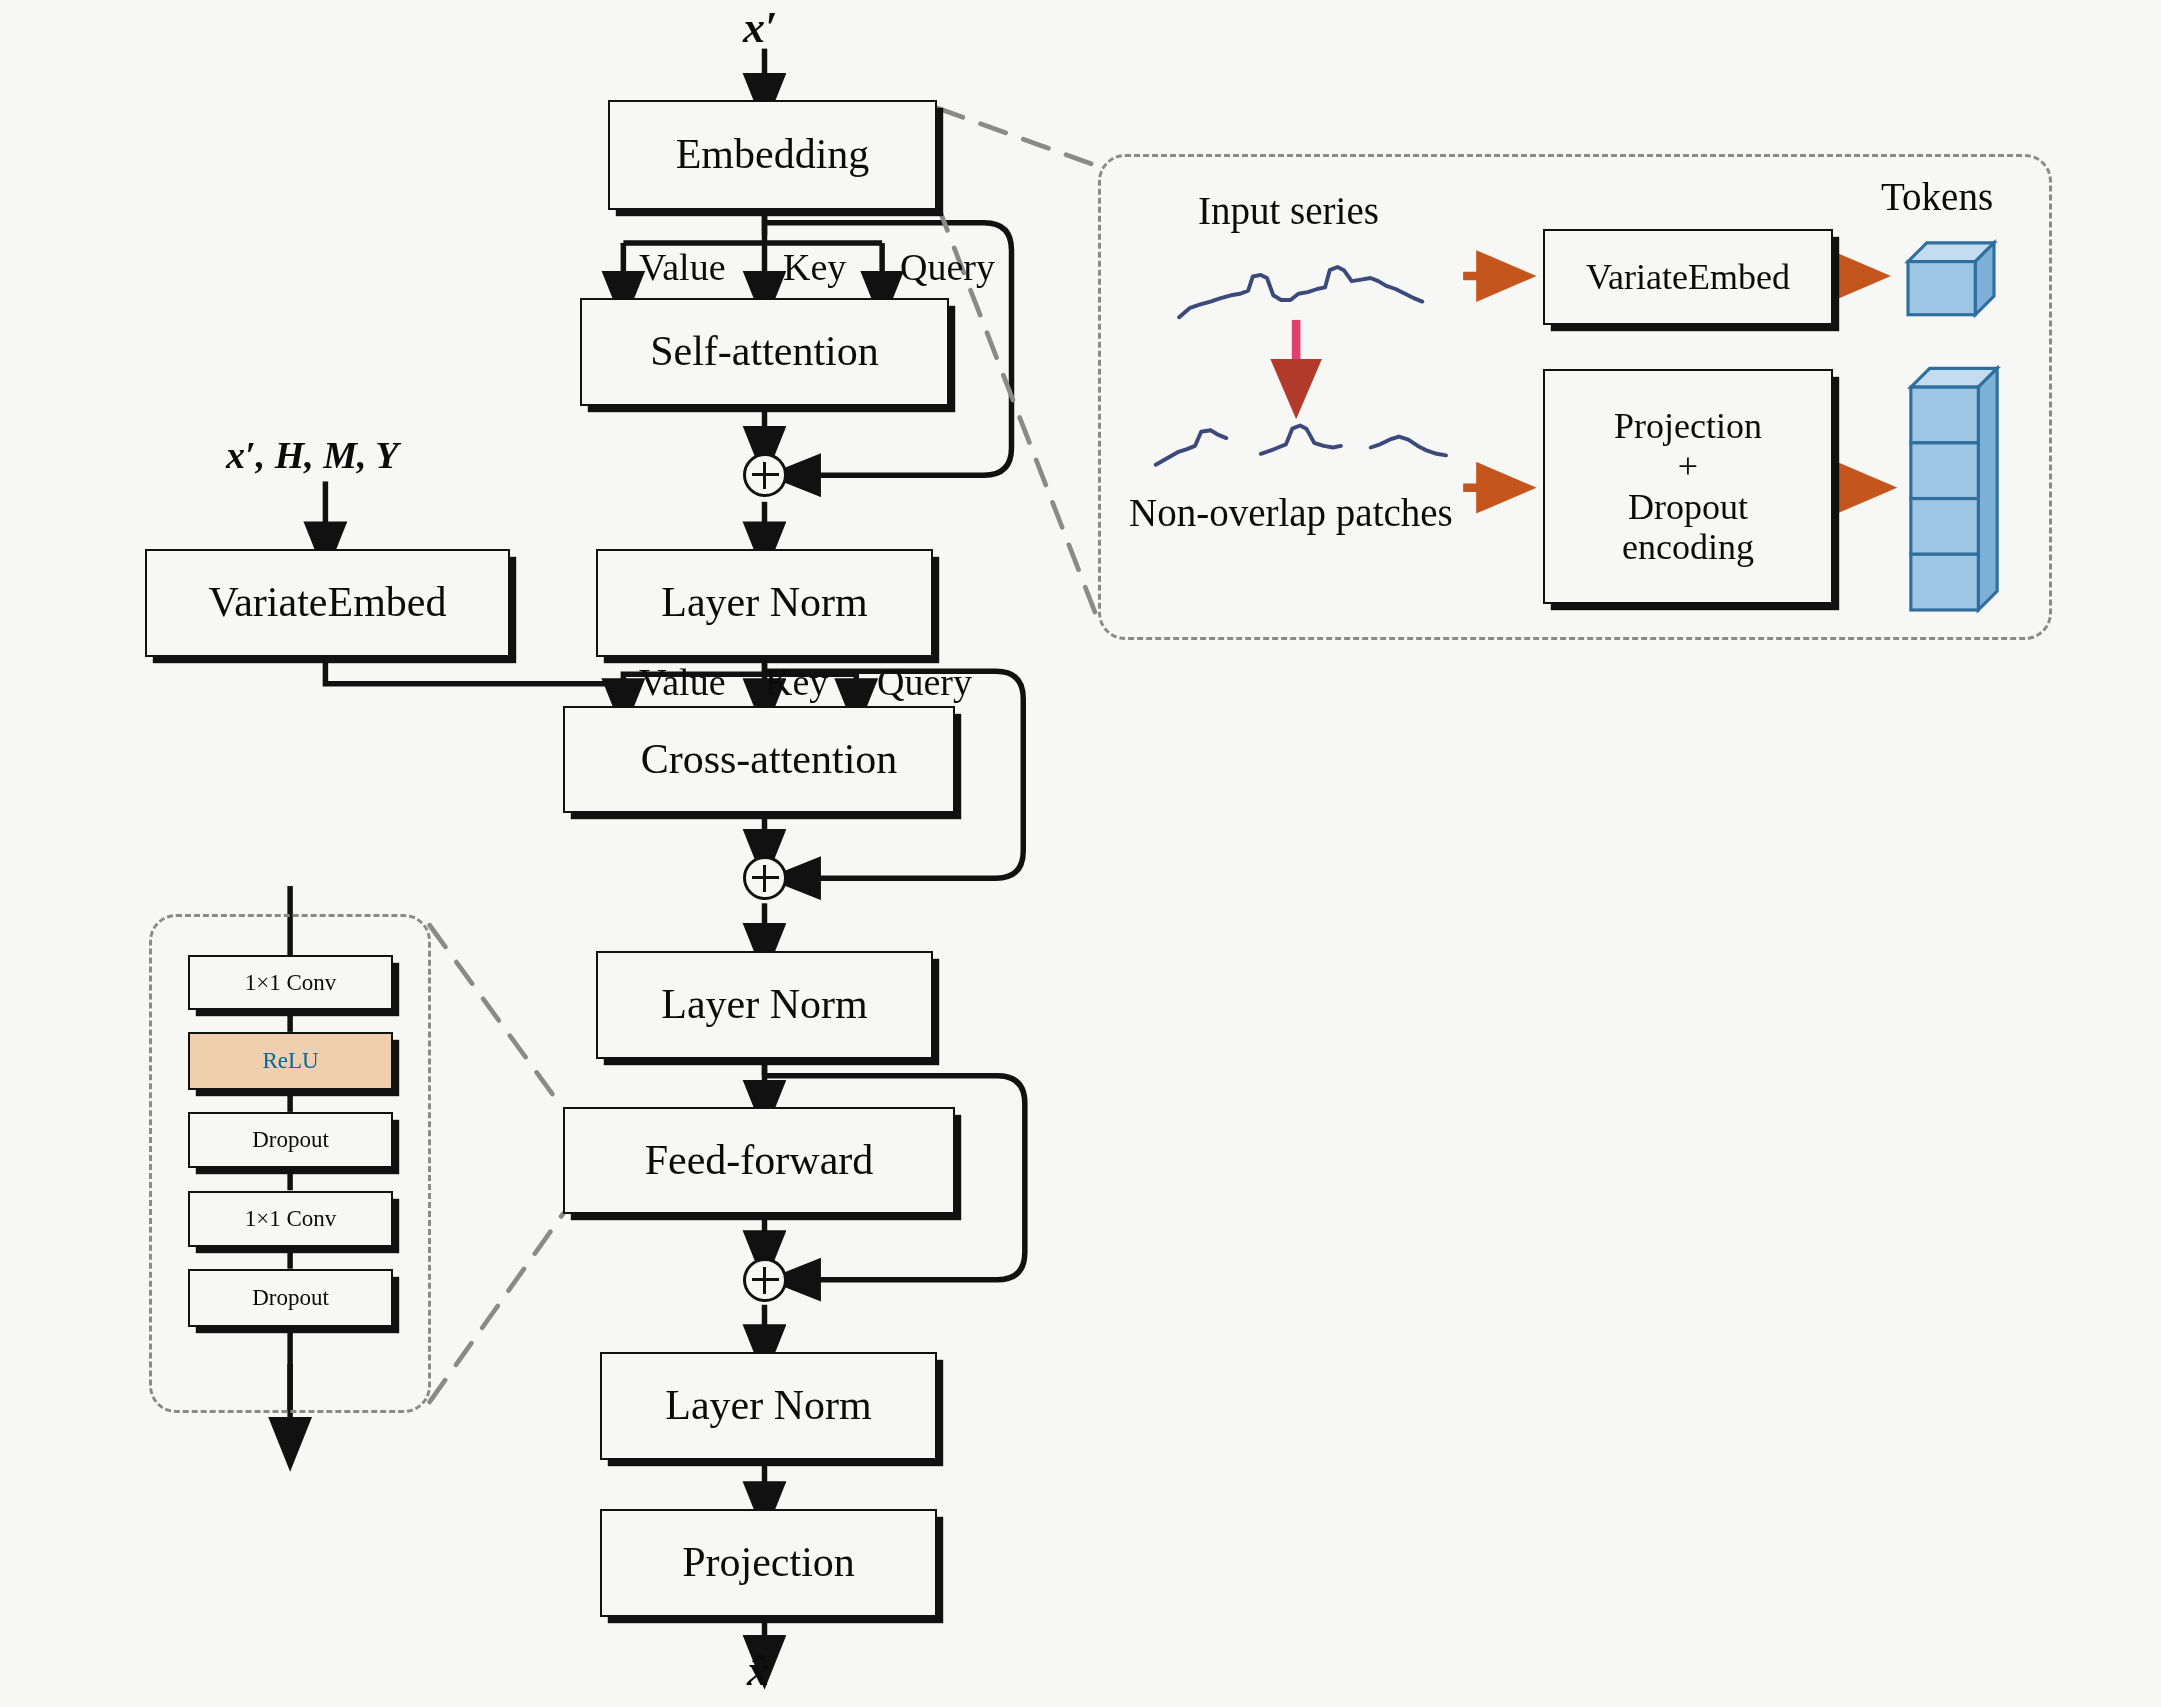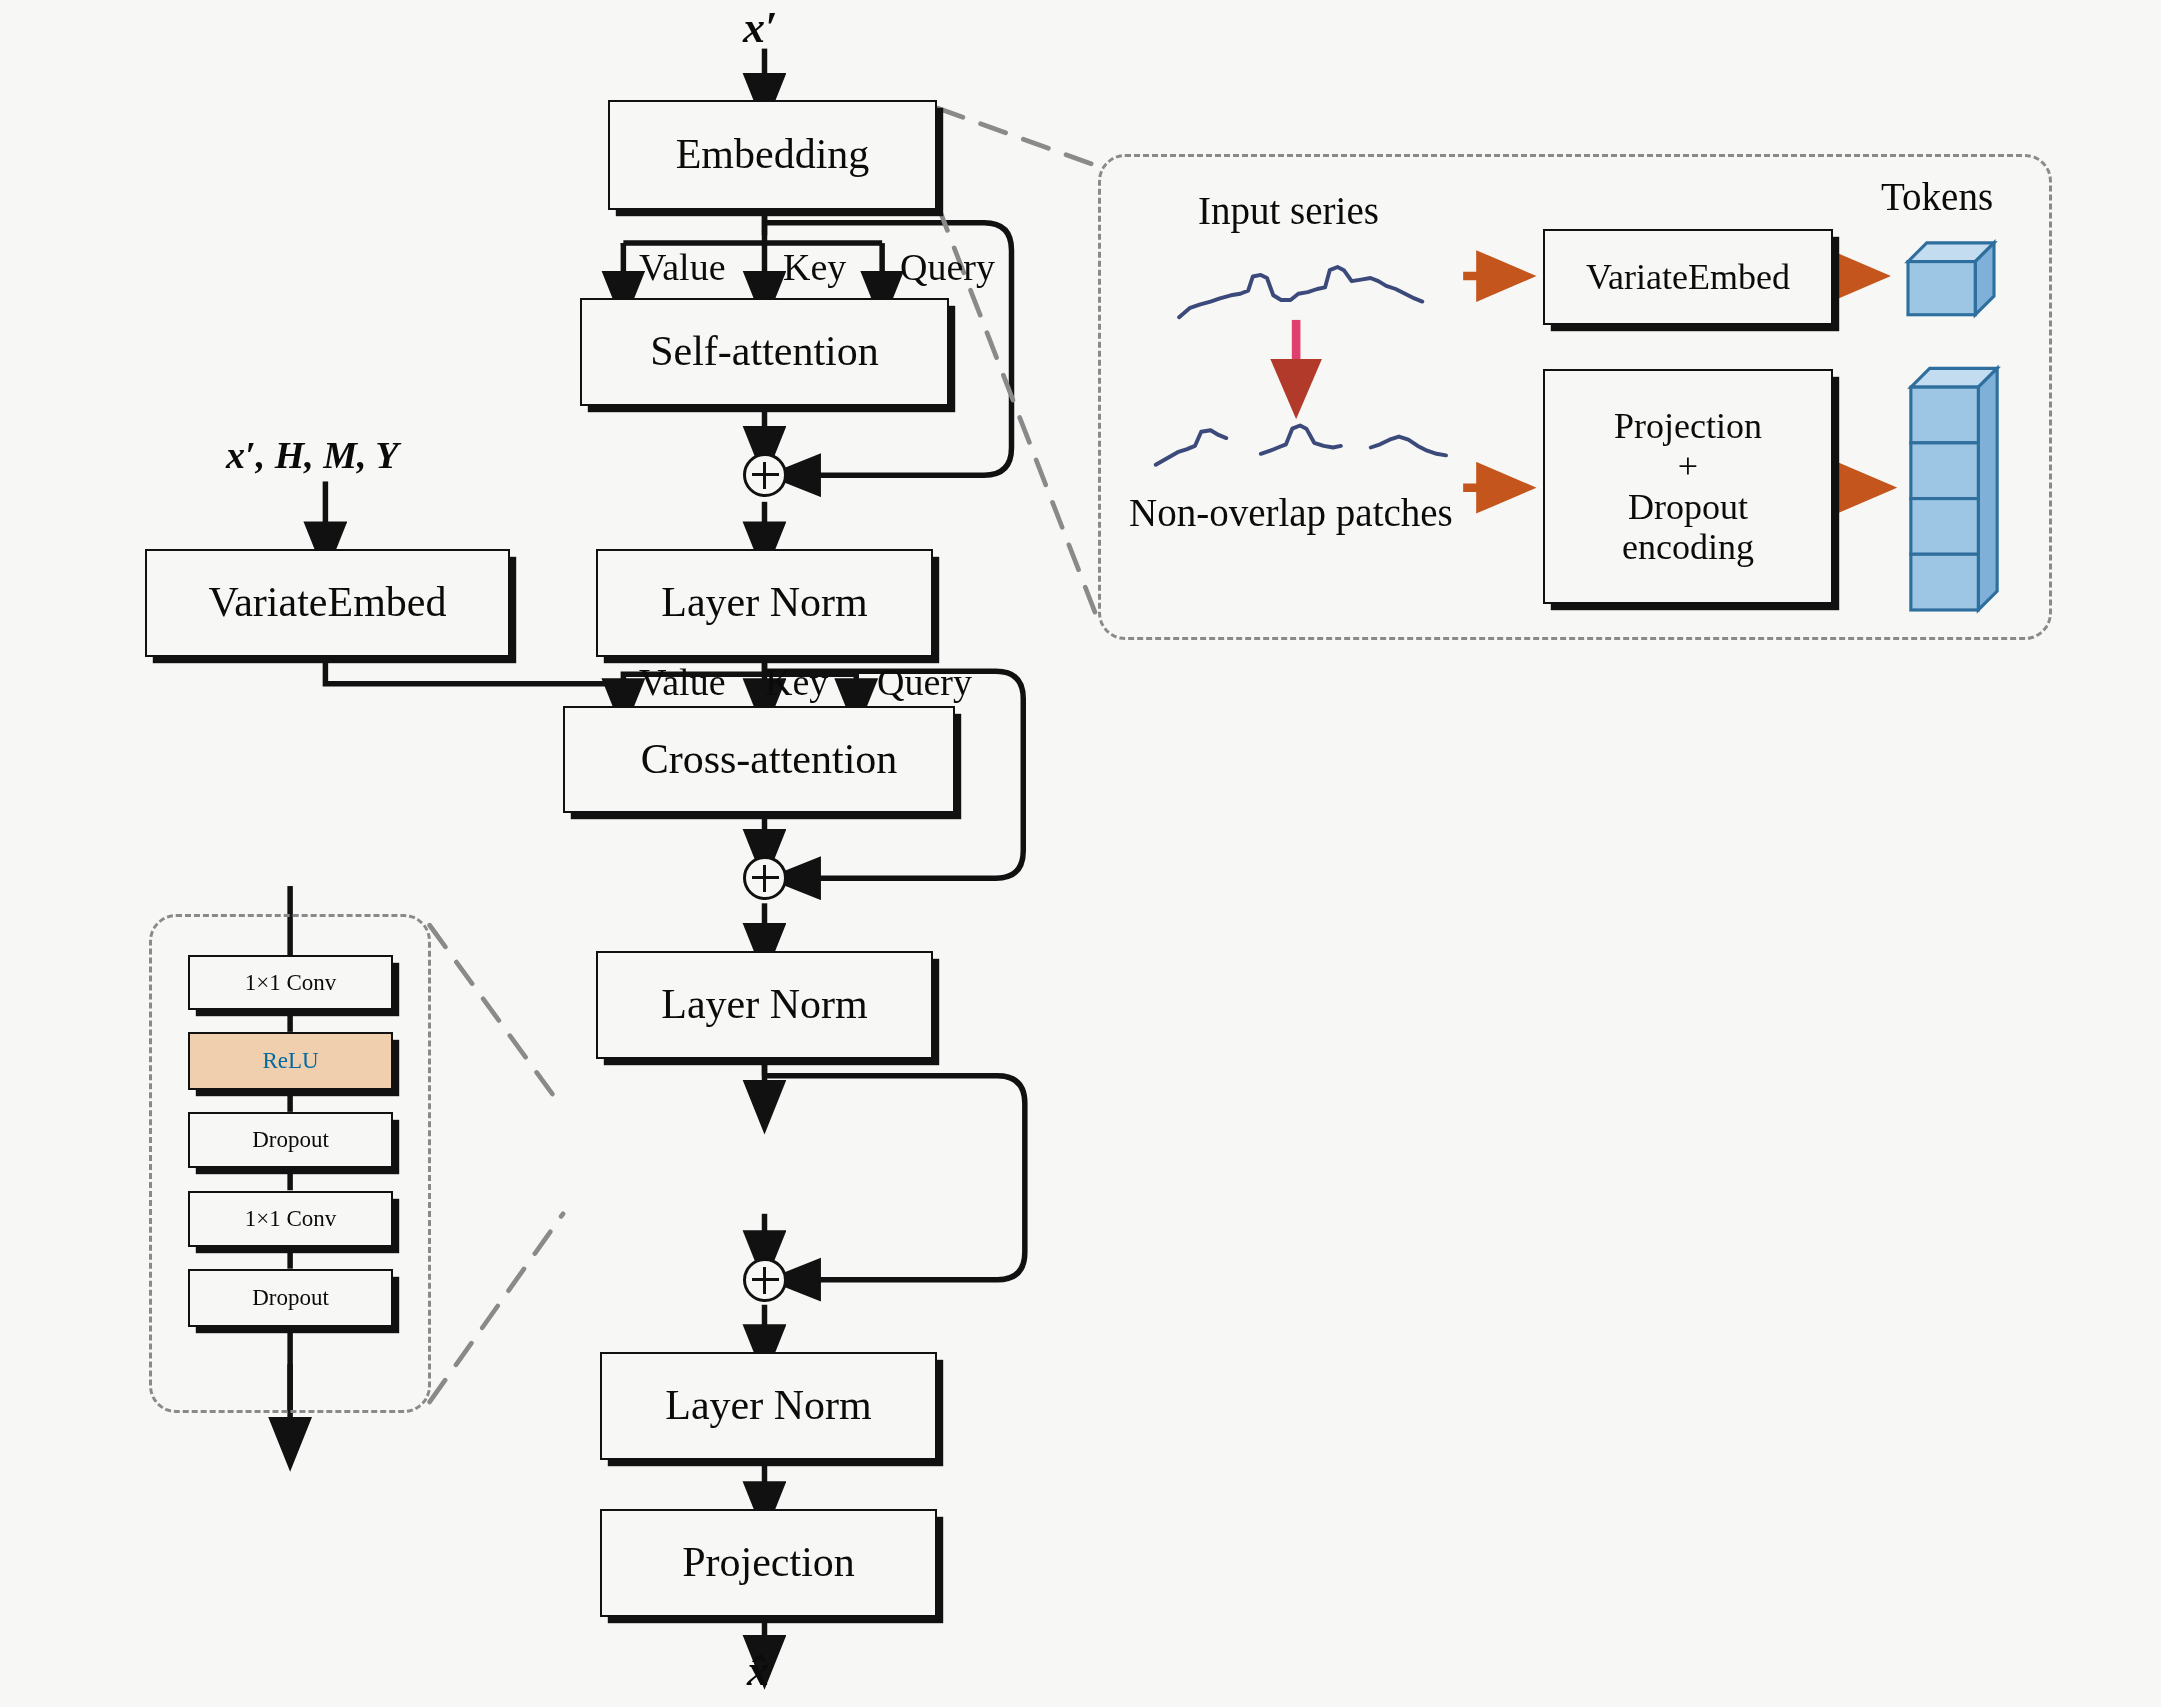--- a/index.html
+++ b/index.html
@@ -202,20 +202,23 @@
   </div>
 
   <div class="node big" style="left:563px;top:706px;width:392px;height:107px;padding-left:20px;">
     <span class="lbl">Cross-attention</span>
   </div>
 
   <div class="node big" style="left:596px;top:951px;width:337px;height:108px;">
     <span class="lbl">Layer Norm</span>
   </div>
 
+  <div class="node big" style="left:563px;top:1107px;width:392px;height:107px;">
+    <span class="lbl">Feed-forward</span>
+  </div>
 
   <div class="node big" style="left:600px;top:1352px;width:337px;height:108px;">
     <span class="lbl">Layer Norm</span>
   </div>
 
   <div class="node big" style="left:600px;top:1509px;width:337px;height:108px;">
     <span class="lbl">Projection</span>
   </div>
 
   <div class="oplus" style="left:743px;top:453px;"></div>

